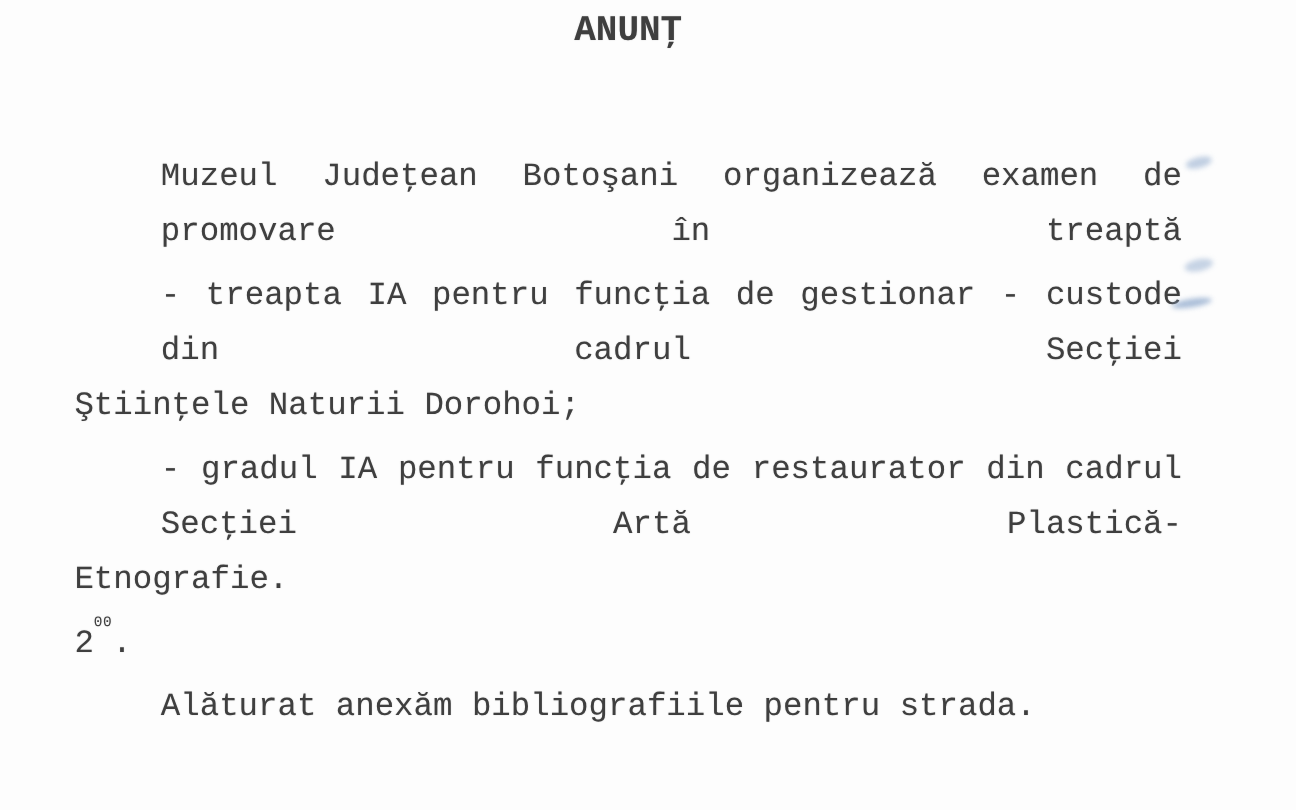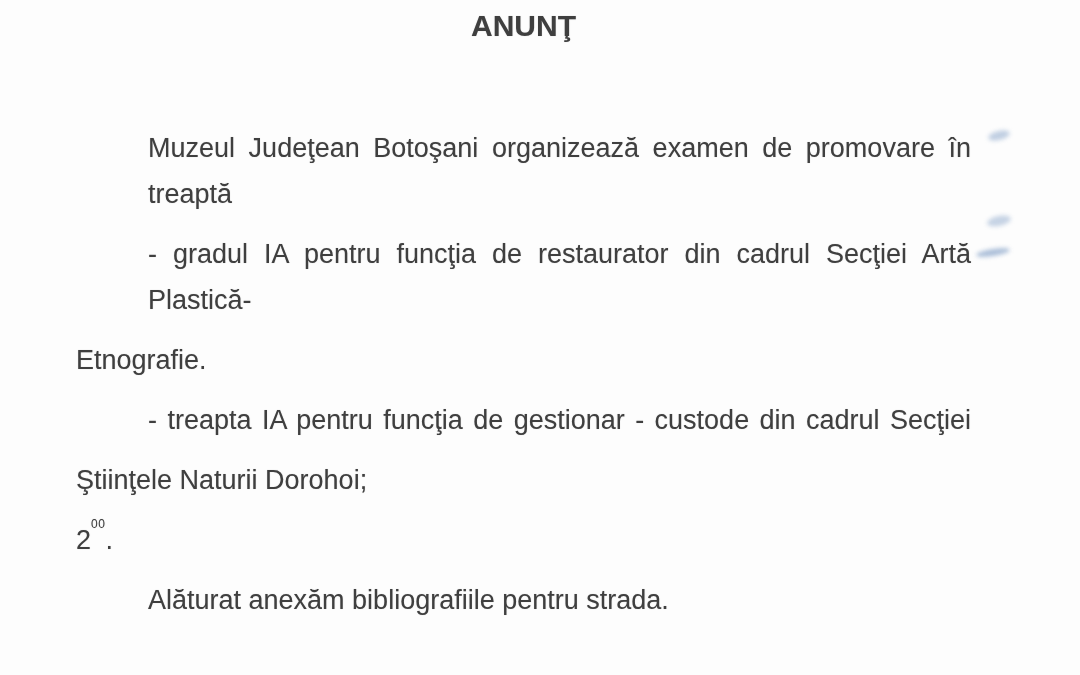--- a/index.html
+++ b/index.html
@@ -6,21 +6,21 @@
     margin: 0;
     padding: 0;
     background: #ffffff;
   }
   .sheet {
     position: relative;
     width: 1080px;
     height: 675px;
     background: var(--paper, #fdfdfd);
     overflow: hidden;
-    font-family: Liberation Sans, sans-serif;
+    font-family: Liberation Mono, monospace;
     color: var(--ink, #3f3f3f);
   }
   .content {
     position: absolute;
     left: 62px;
     top: 6px;
     width: 923px;
   }
   .doc-title {
     text-align: center;
@@ -28,21 +28,21 @@
     font-size: 30px;
     line-height: 40px;
     margin: 0 0 79px 0;
     color: var(--ink, #3f3f3f);
     text-shadow: 0 0 1px rgba(63,63,63,0.35);
   }
   .para {
     margin: 0 0 7px 0;
   }
   .line {
-    margin: 14px;
+    margin: 0;
     font-size: 27px;
     line-height: 46px;
     text-shadow: 0 0 1px rgba(63,63,63,0.30);
   }
   .indent {
     padding-left: 72px;
   }
   .just {
     text-align: justify;
     text-align-last: justify;
@@ -88,27 +88,27 @@
 <div class="sheet">
   <div class="content">
 
     <div class="doc-title">ANUNŢ</div>
 
     <div class="para">
       <p class="line indent just">Muzeul Judeţean Botoşani organizează examen de promovare în treaptă</p>
     </div>
 
     <div class="para">
-      <p class="line indent just">- gradul IA pentru funcţia de restaurator din cadrul Secţiei Artă Plastică-</p>
-      <p class="line">Etnografie.</p>
+      <p class="line indent just">- treapta IA pentru funcţia de gestionar - custode din cadrul Secţiei</p>
+      <p class="line">Ştiinţele Naturii Dorohoi;</p>
     </div>
 
     <div class="para">
-      <p class="line indent just">- treapta IA pentru funcţia de gestionar - custode din cadrul Secţiei</p>
-      <p class="line">Ştiinţele Naturii Dorohoi;</p>
+      <p class="line indent just">- gradul IA pentru funcţia de restaurator din cadrul Secţiei Artă Plastică-</p>
+      <p class="line">Etnografie.</p>
     </div>
 
     <div class="para">
       <p class="line"><span>2</span><sup class="sup">00</sup><span>.</span></p>
     </div>
 
     <div class="para">
       <p class="line indent">Alăturat anexăm bibliografiile pentru strada.</p>
     </div>
 

